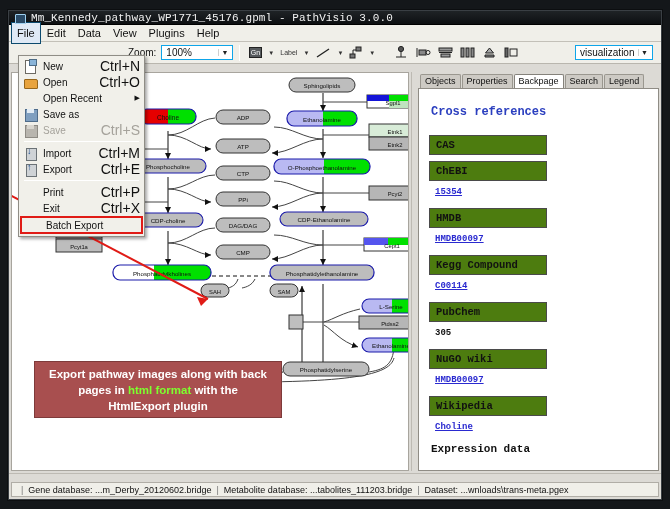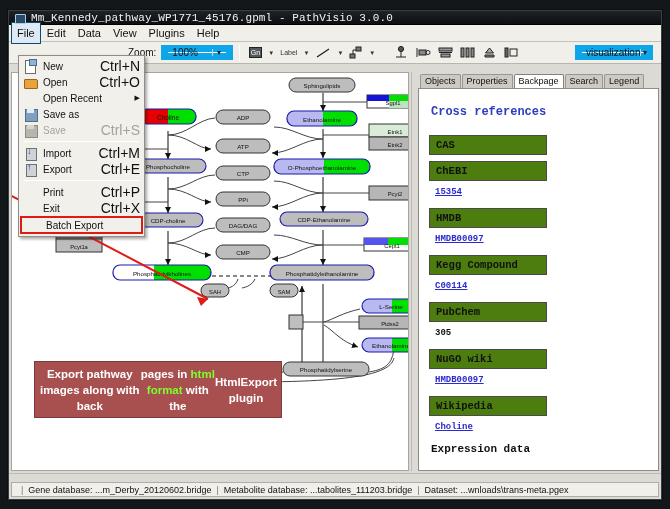--- a/index.html
+++ b/index.html
@@ -82,21 +82,21 @@
   .tb-sep {
     width: 1px; height: 16px;
     background: #b7b4ac;
     margin: 0 3px;
     border-right: 1px solid #fff;
   }
   .zoom-label { font-size: 10px; color: #111; margin-right:2px;}
   .combo {
     height: 15px;
     background: #fff;
-    border: 7px solid #0ea5e9;
+    border: 1px solid #0ea5e9;
     display: flex; align-items: center;
     font-size: 10px;
     padding: 0 2px 0 4px;
     color: #111;
   }
   .combo .cb-txt { flex:1; white-space: nowrap; }
   .combo .cb-arrow {
     width: 12px; text-align: center;
     font-size: 7px; color: #222;
     border-left: 1px solid #cfcfcf;
@@ -292,21 +292,21 @@
   
   #pathway { position: absolute; left:0; top:0; }
 
   .annot-box {
     position: absolute;
     left: 22px; top: 288px;
     width: 248px; height: 57px;
     background: #a84f4f;
     border: 1px solid #7e3a3a;
     z-index: 20;
-    display: flex; 
+    display: flex; flex-direction: column;
     align-items: center; justify-content: center;
     color: #ffffff;
     font-weight: bold;
     font-size: 11.5px;
     line-height: 16px;
     text-align: center;
     padding: 0 4px;
   }
   .annot-hl { color: #7dff2e; }
 

